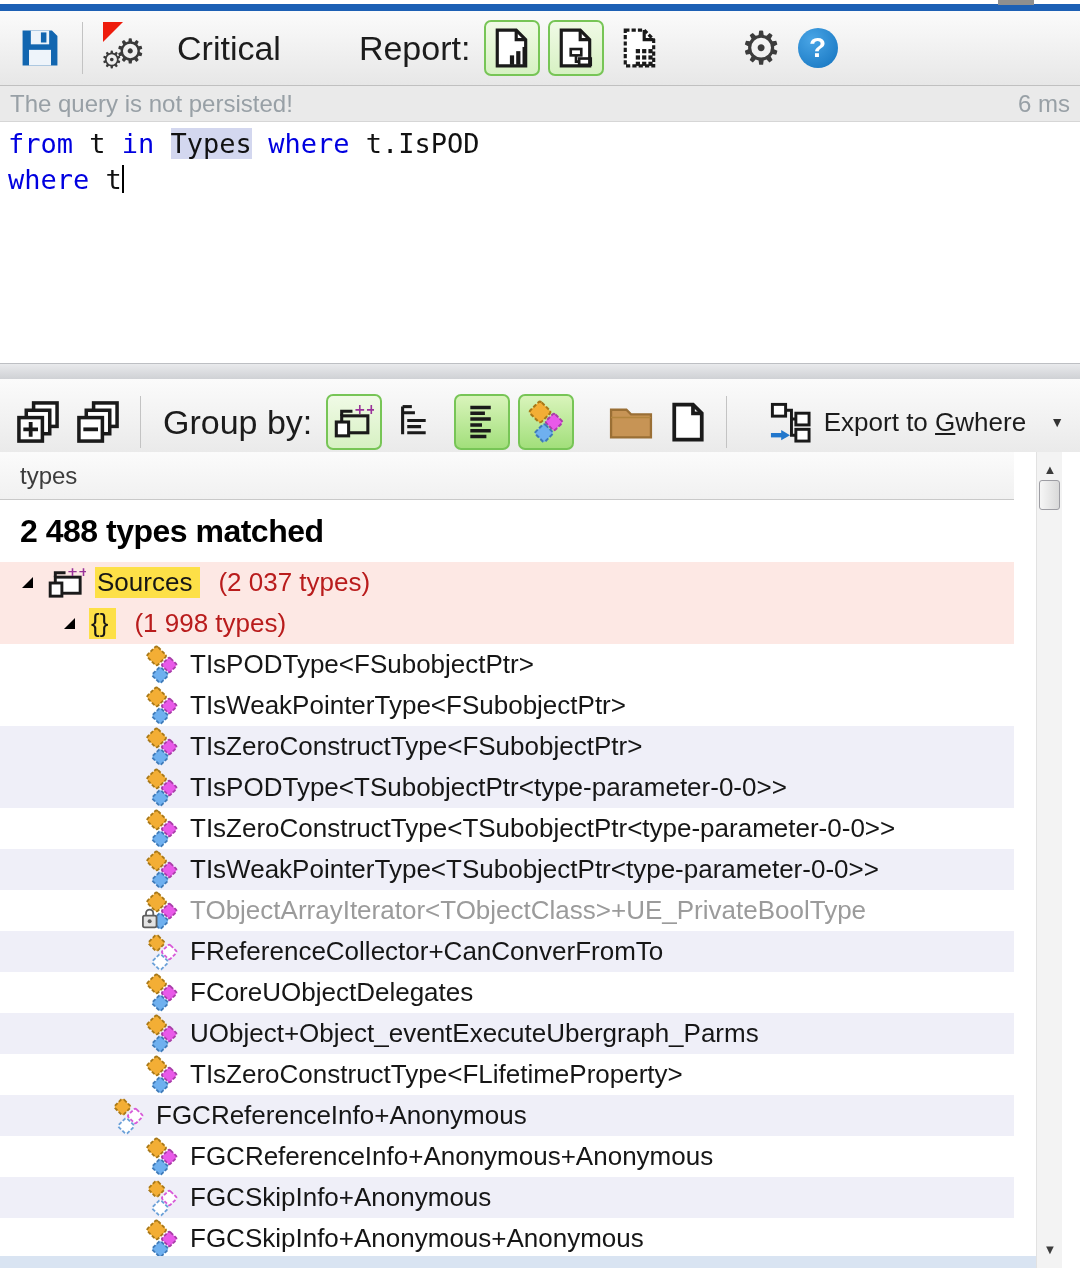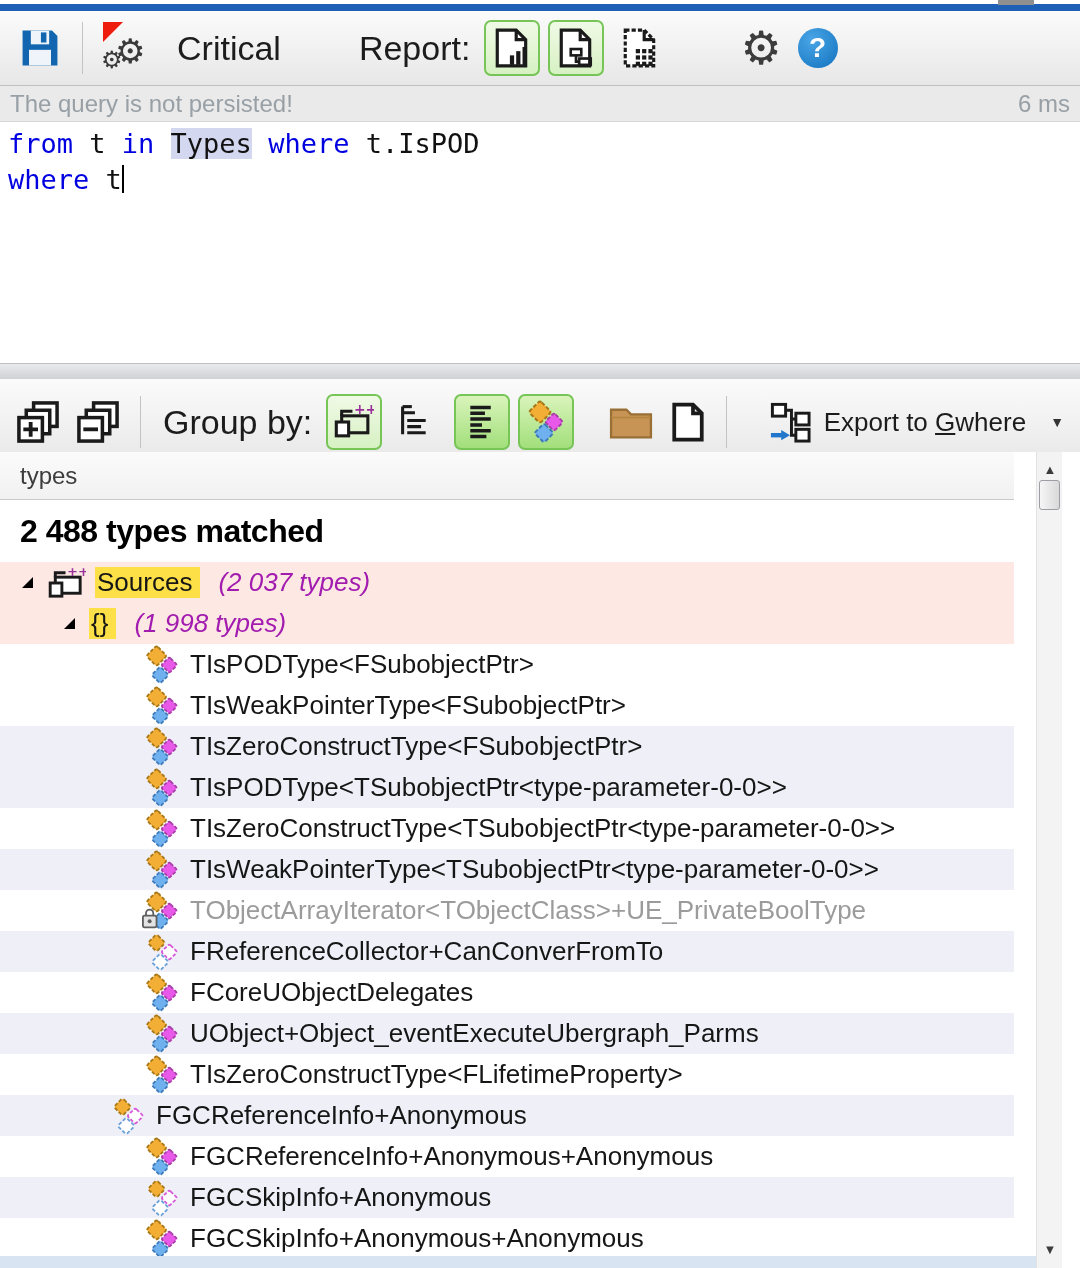--- a/index.html
+++ b/index.html
@@ -60,21 +60,21 @@
              display:flex; align-items:center; padding:0 20px; font-size:32px; font-weight:bold;
              letter-spacing:-0.5px; color:#000; }
   .tree { position:absolute; left:0; top:110px; width:1014px; height:694px; overflow:hidden; background:#fff; }
   .trow { height:41px; display:flex; align-items:center; font-size:26px; color:#161616; white-space:nowrap; }
   .trow.alt { background:#efeff8; }
   .trow.group { background:#fde8e4; }
   .trow .tri { width:0; height:0; border-bottom:11px solid #000; border-left:11px solid transparent;
                margin-right:14px; flex:0 0 auto; }
   .trow .ticon { width:40px; height:40px; flex:0 0 auto; margin-right:8px; display:flex; align-items:center; justify-content:center; }
   .trow .glabel { background:#fde047; padding:0 8px 0 2px; }
-  .trow .count { font-style:italic; color:#a21caf; margin-left:18px;text-align:right; }
+  .trow .count { color:#b91c1c; margin-left:18px;text-align:right; }
   .trow.muted .tlabel { color:#9b9b9b; }
 
   
   .vscroll { position:absolute; left:1036px; top:0; width:26px; height:816px; background:#f3f3f3;
              border-left:1px solid #e2e2e2; }
   .sarrow { position:absolute; left:0; width:26px; height:26px; display:flex; align-items:center; justify-content:center;
             font-size:13px; color:#3c3c3c; }
   .sarrow.up { top:4px; }
   .sarrow.down { bottom:6px; }
   .sthumb { position:absolute; left:2px; top:28px; width:21px; height:30px; border:1px solid #9d9da3; border-radius:3px;

